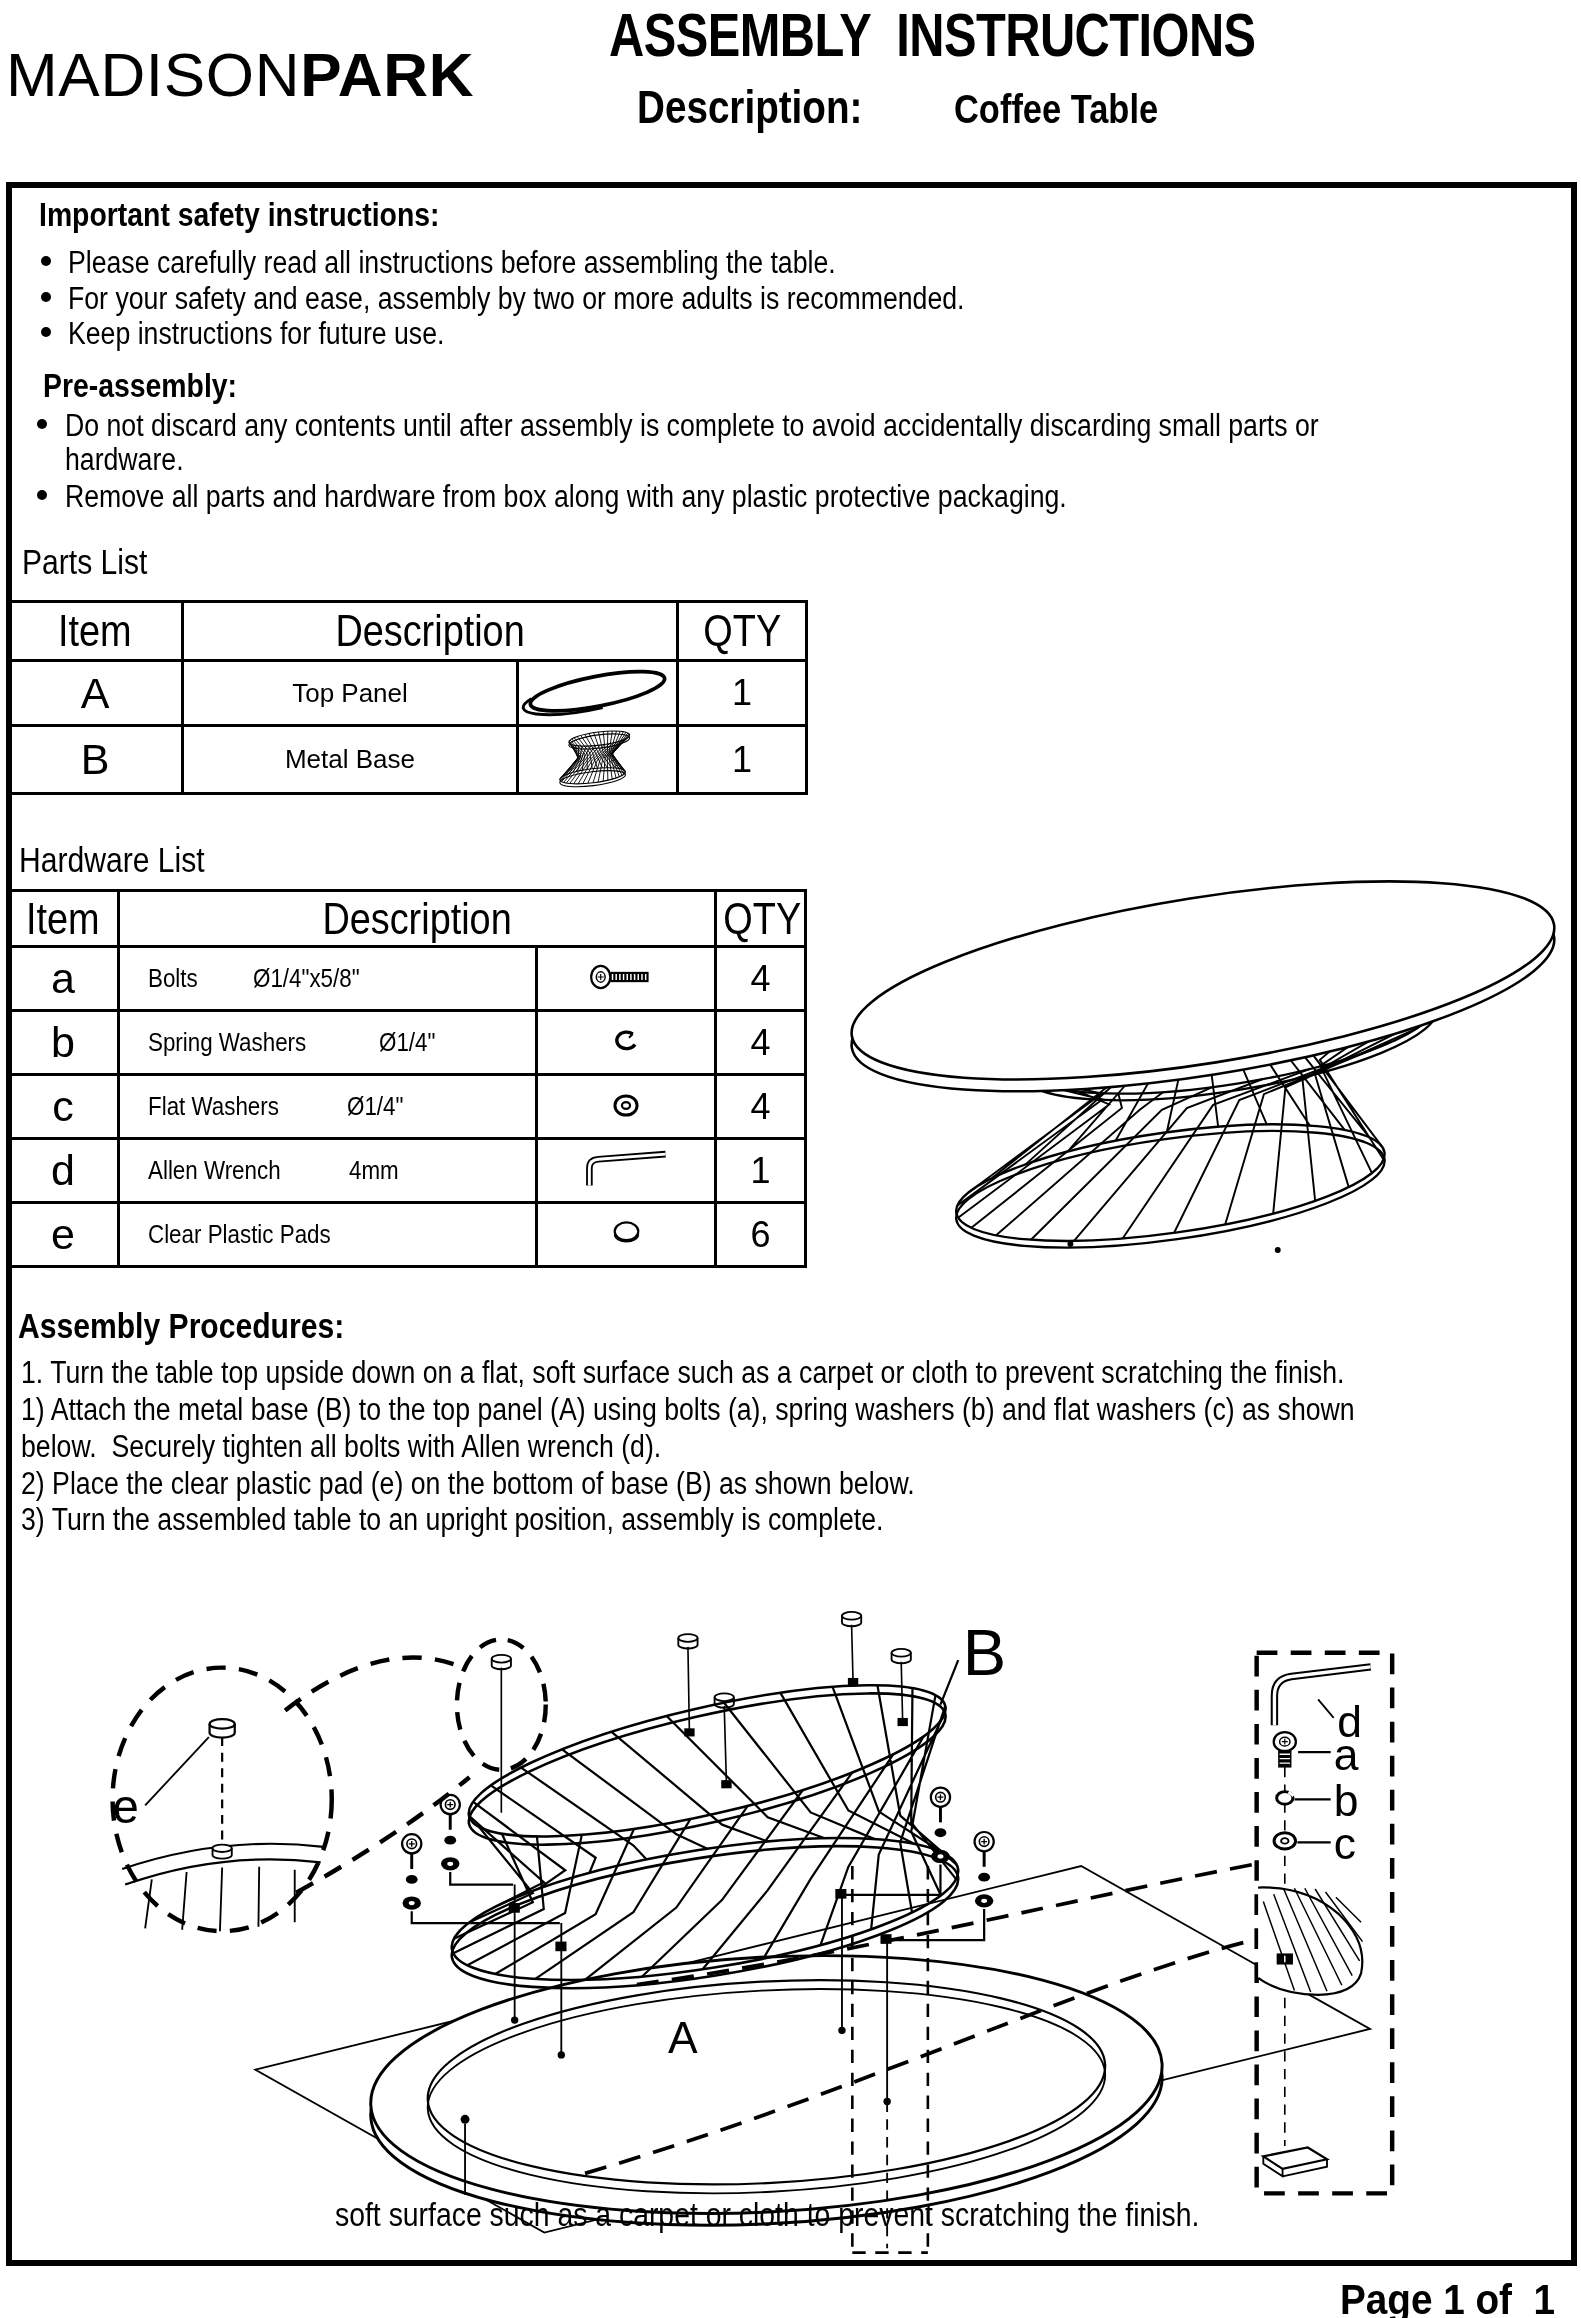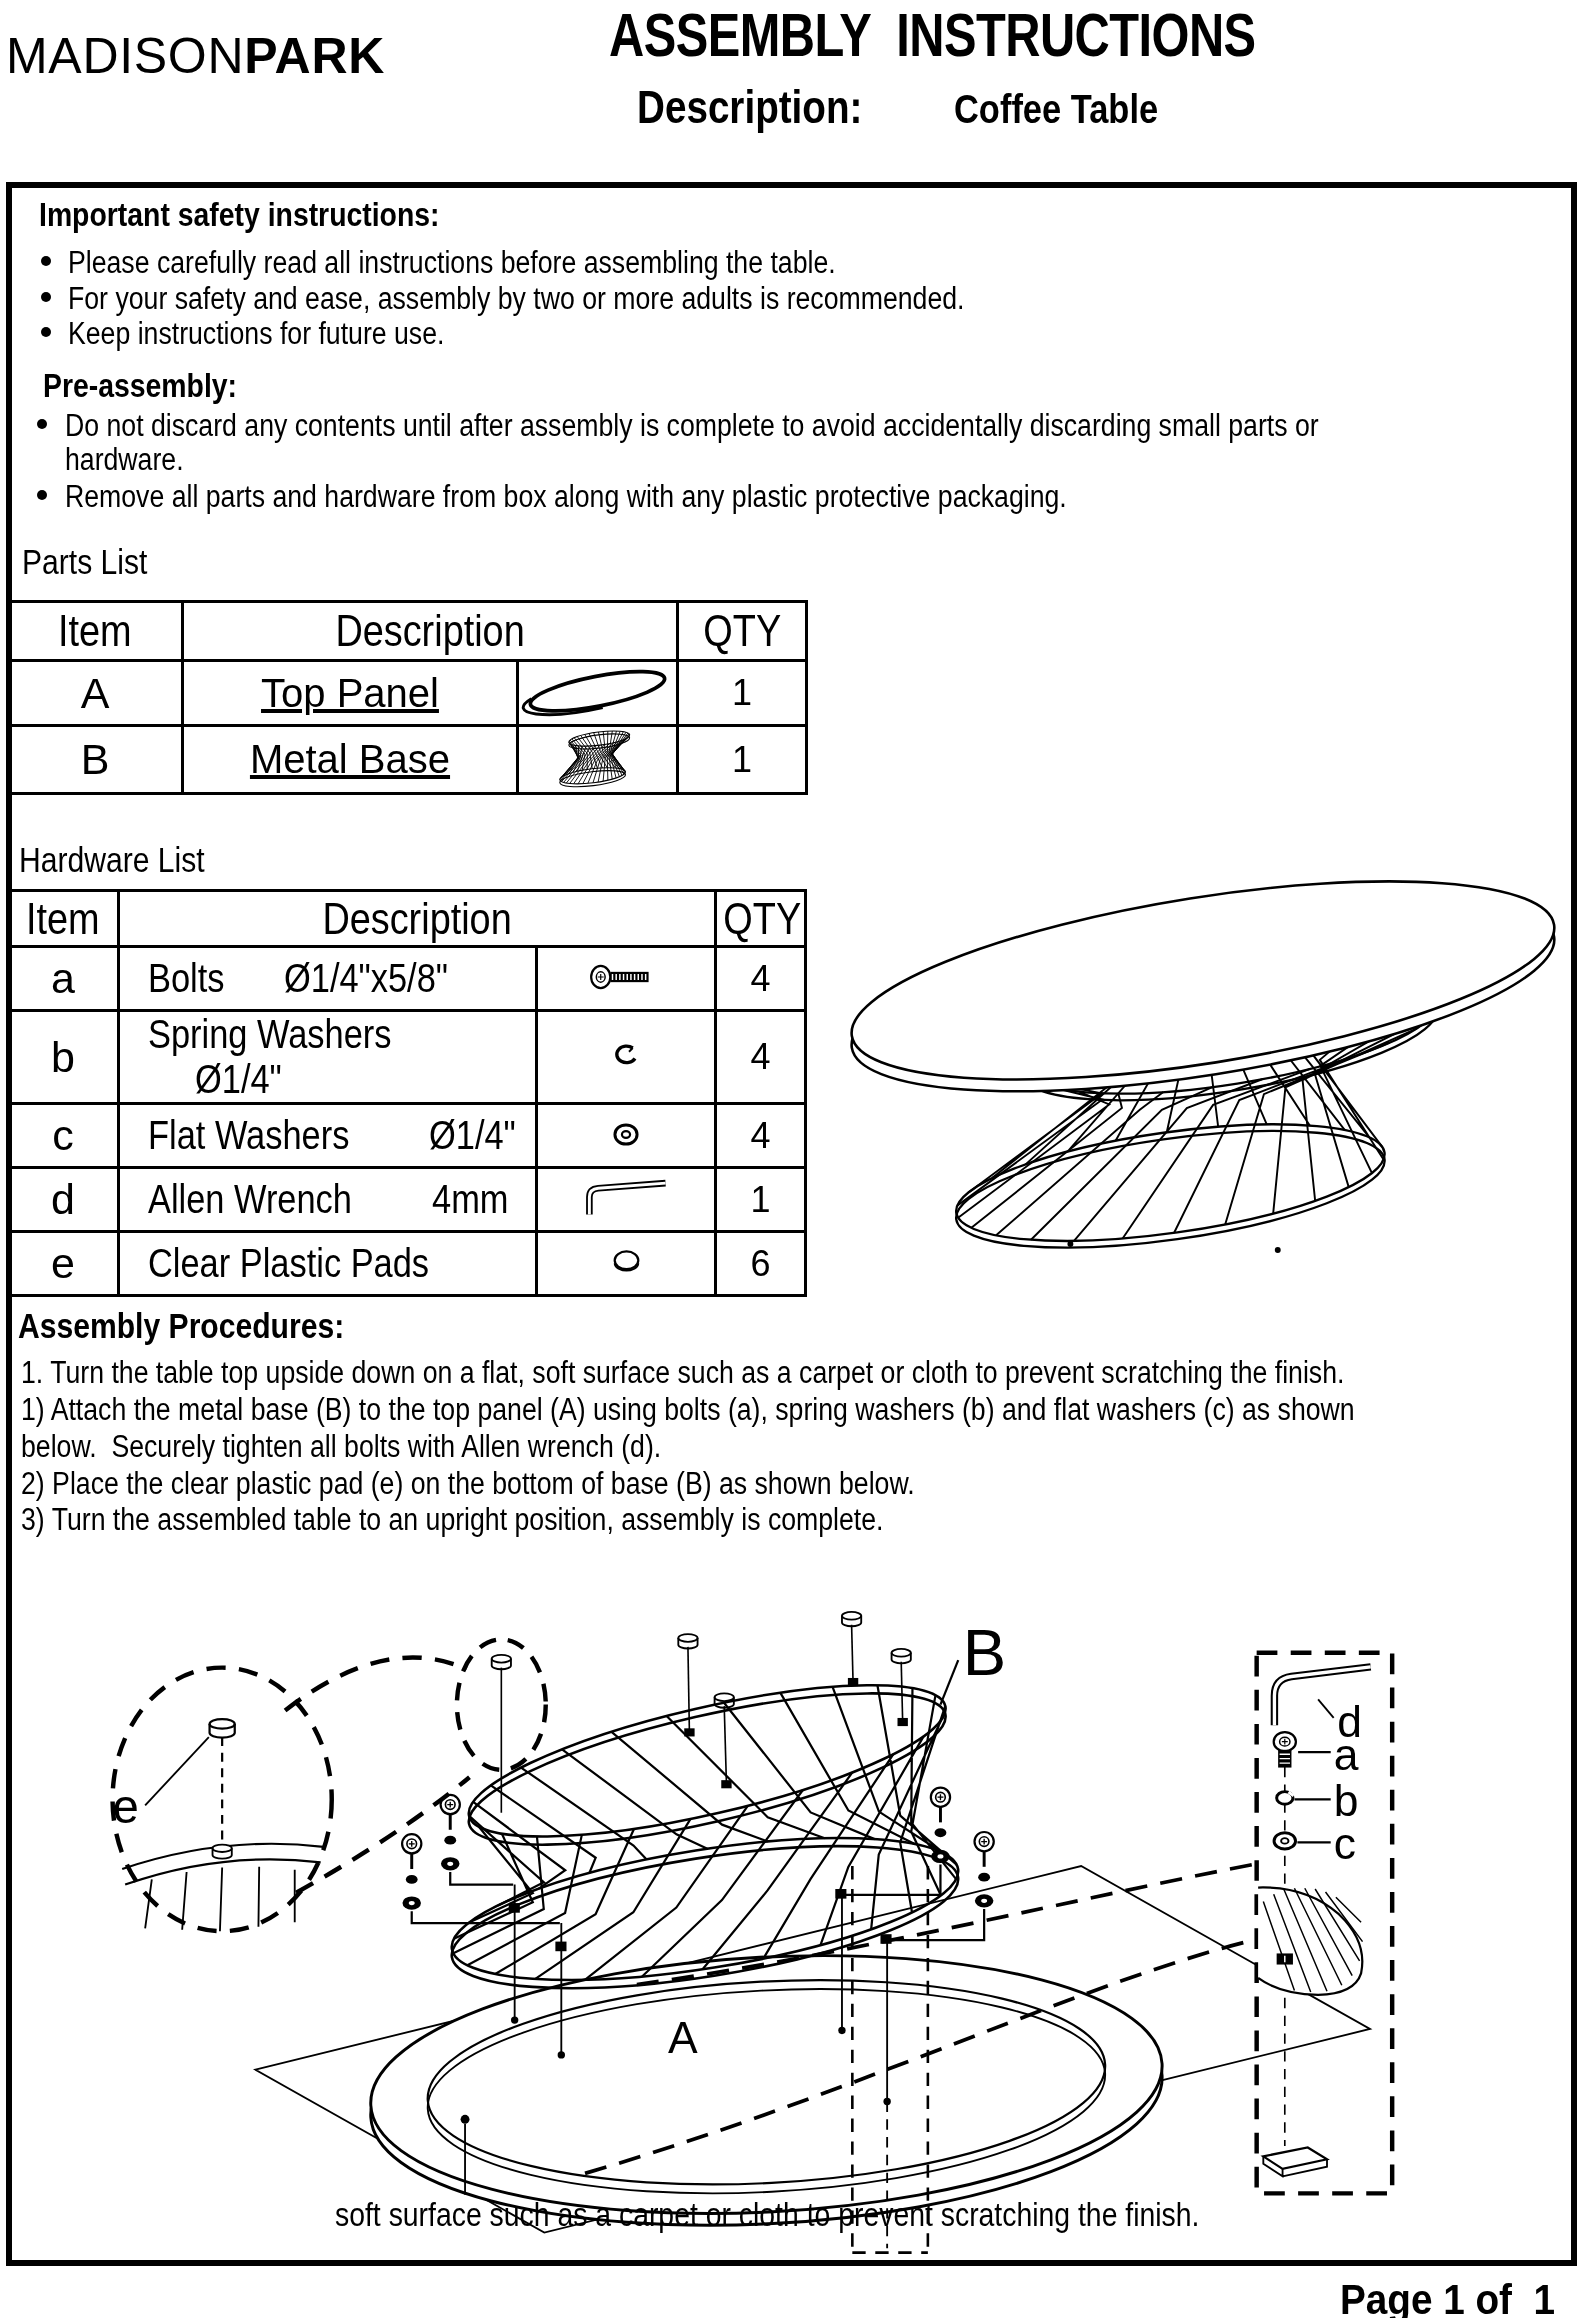--- a/index.html
+++ b/index.html
@@ -2,36 +2,36 @@
 <html style="font-size:12px"><head>
 <meta charset="utf-8">
 <style>
   html,body{margin:0;padding:0;background:#fff;}
   .page{position:relative;width:1581px;height:2319px;background:#fff;color:#000;
         font-family:"Liberation Sans","DejaVu Sans",sans-serif;overflow:hidden;}
   .abs{position:absolute;}
   .nx{white-space:pre;transform:scaleX(.86);transform-origin:0 0;}
   .b{font-weight:bold;}
   .mainbox{left:6px;top:182px;width:1571px;height:2084px;border:6.7px solid #000;box-sizing:border-box;}
-  .logo{left:6px;top:27px;font-size:50px;letter-spacing:0.7px;white-space:pre;}
+  .logo{left:6px;top:39px;font-size:62px;letter-spacing:0.7px;white-space:pre;}
   .logo .lm{font-weight:400;}
   .logo .lp{font-weight:800;}
   .title{left:609px;top:0px;font-size:61px;font-weight:bold;transform:scaleX(.80);transform-origin:0 0;white-space:pre;letter-spacing:-0.7px;}
   .dlabel{left:637px;top:80px;font-size:46px;font-weight:bold;transform:scaleX(.84);transform-origin:0 0;white-space:pre;}
   .dvalue{left:954px;top:86px;font-size:41px;font-weight:bold;transform:scaleX(.84);transform-origin:0 0;white-space:pre;}
   .h1{font-size:33px;font-weight:bold;}
   .tl{font-size:31px;}
   .dot{width:10.4px;height:10.4px;background:#000;border-radius:50%;}
   .sect{font-size:35px;}
   table.t{position:absolute;border-collapse:collapse;table-layout:fixed;}
   table.t th,table.t td{border:3.7px solid #000;text-align:center;vertical-align:middle;padding:0;font-weight:normal;}
   .hcell{font-size:44px;}
   .icell{font-size:43px;}
   .qcell{font-size:36px;}
-  .dcell{font-size:40px;text-decoration:underline;}
+  .dcell{font-size:26px;}
   .dleft{text-align:left !important;padding-left:28px !important;}
   .spec{margin-left:47px;}
   .foot{left:1133px;top:2275px;width:422px;text-align:right;font-size:43px;font-weight:bold;white-space:pre;transform:scaleX(.9);transform-origin:100% 0;}
   .cap{left:335px;top:2196px;font-size:33px;}
   svg text{font-family:"Liberation Sans","DejaVu Sans",sans-serif;}
   .k{fill:none;stroke:#000;}
 </style>
 </head>
 <body>
 

